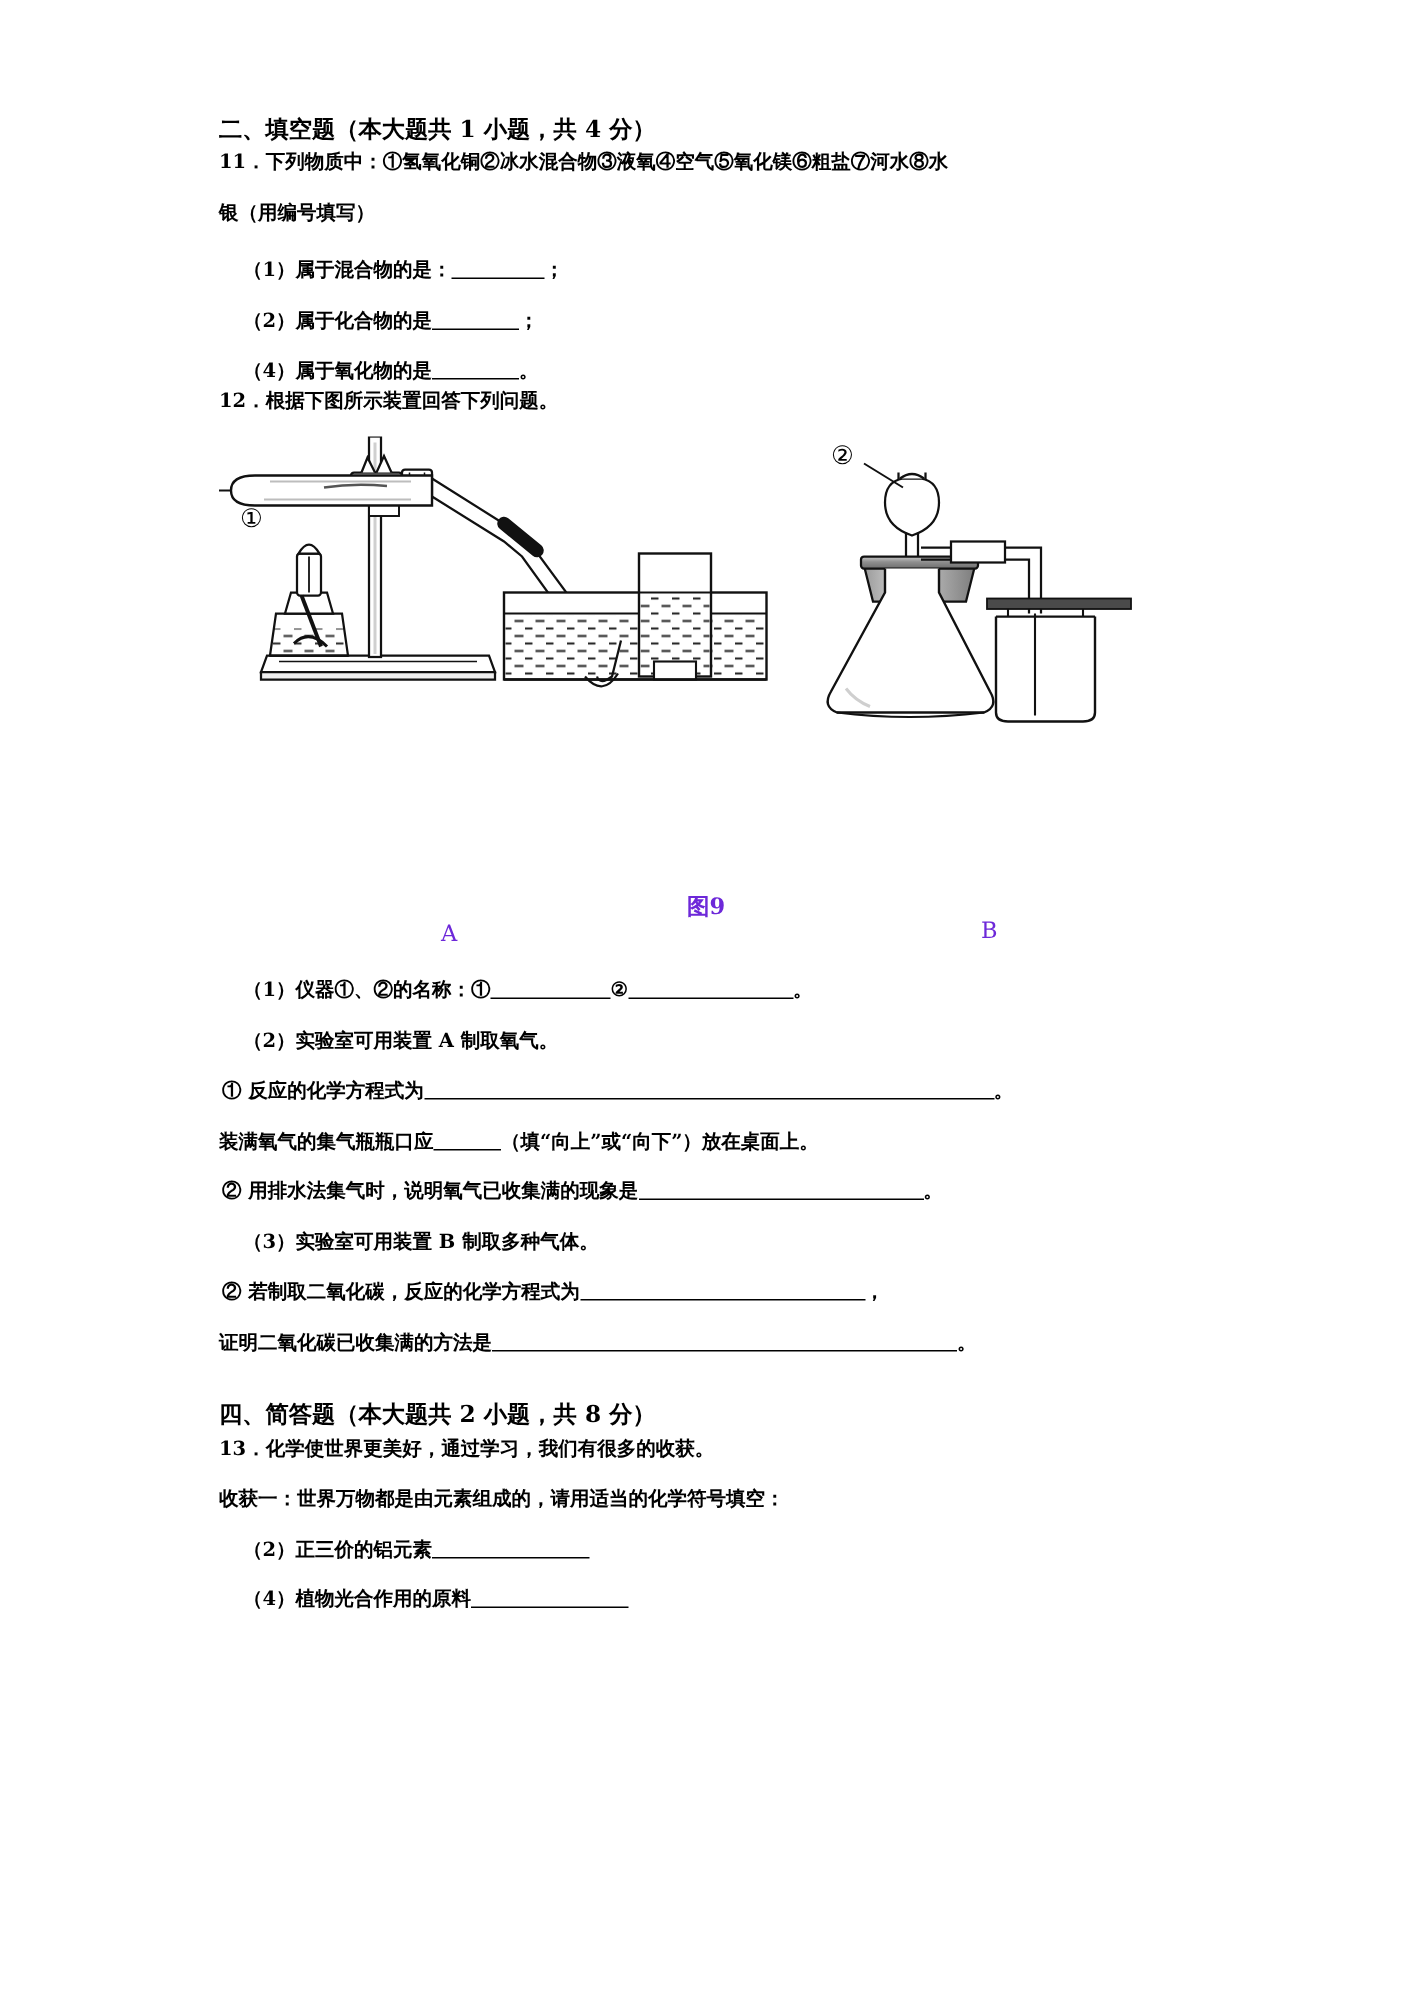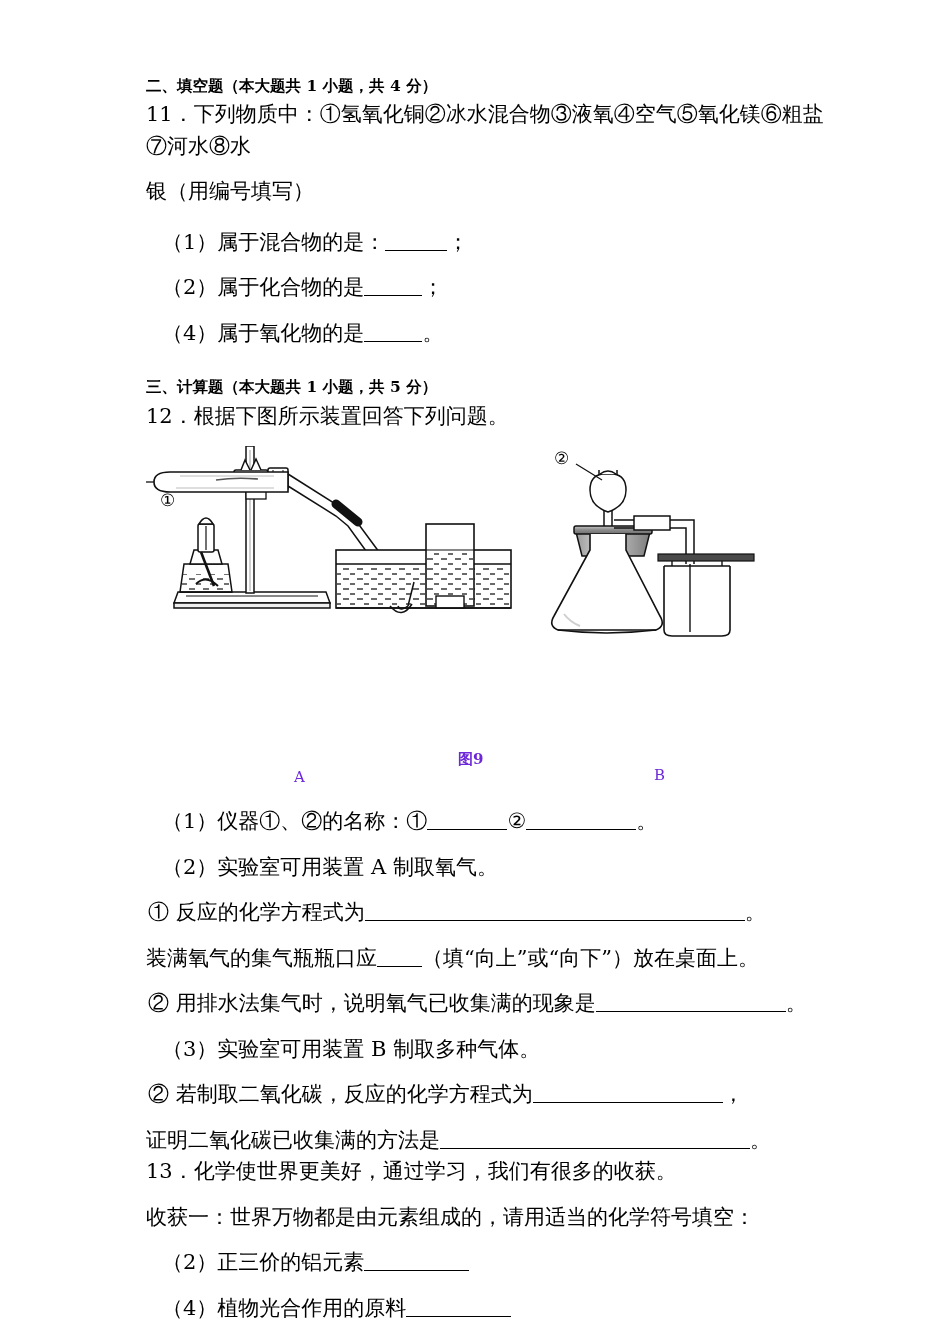--- a/index.html
+++ b/index.html
@@ -27,22 +27,22 @@
     top: 74px;
     width: 680px;
   }
   .sec-head {
     font-size: 15.5px;
     font-weight: bold;
     line-height: 1.5;
     margin-bottom: 2px;
   }
   .qline {
-    font-size: 21px;
-    font-weight: normal;
+    font-size: 13px;
+    font-weight: bold;
     line-height: 1.5;
   }
   .indent-1 { padding-left: 16px; }
   .indent-2 { padding-left: 2px; }
   .gap-sm { margin-top: 14px; }
   .gap-md { margin-top: 19px; }
   .gap-lg { margin-top: 26px; }
 
   
   .blank {
@@ -105,21 +105,20 @@
 
     <div class="qline gap-sm indent-1">
       <span>（2）属于化合物的是</span><span class="blank b-58"></span><span>；</span>
     </div>
 
 
     <div class="qline gap-sm indent-1">
       <span>（4）属于氧化物的是</span><span class="blank b-58"></span><span>。</span>
     </div>
 
-    <div class="sec-head gap-lg">三、计算题（本大题共 1 小题，共 5 分）</div>
 
     <div class="qline">
       <span>12．</span><span>根据下图所示装置回答下列问题。</span>
     </div>
 
     <div class="figure">
       <svg width="680" height="300" viewBox="0 0 680 300" xmlns="http://www.w3.org/2000/svg">
         <defs>
           <pattern id="waterhatch" width="14" height="10" patternUnits="userSpaceOnUse">
             <line x1="1" y1="3" x2="7" y2="3" stroke="#111" stroke-width="1.4"></line>
@@ -282,20 +281,21 @@
 
 
     <div class="qline gap-sm indent-2">
       <span>② 若制取二氧化碳，反应的化学方程式为</span><span class="blank b-190"></span><span>，</span>
     </div>
 
     <div class="qline gap-sm">
       <span>证明二氧化碳已收集满的方法是</span><span class="blank b-310"></span><span>。</span>
     </div>
 
+    <div class="sec-head gap-lg">四、简答题（本大题共 2 小题，共 8 分）</div>
 
     <div class="qline">
       <span>13．</span><span>化学使世界更美好，通过学习，我们有很多的收获。</span>
     </div>
 
     <div class="qline gap-sm">收获一：世界万物都是由元素组成的，请用适当的化学符号填空：</div>
 
     <div class="qline gap-sm indent-1">
       <span>（2）正三价的铝元素</span><span class="blank b-105"></span>
     </div>

